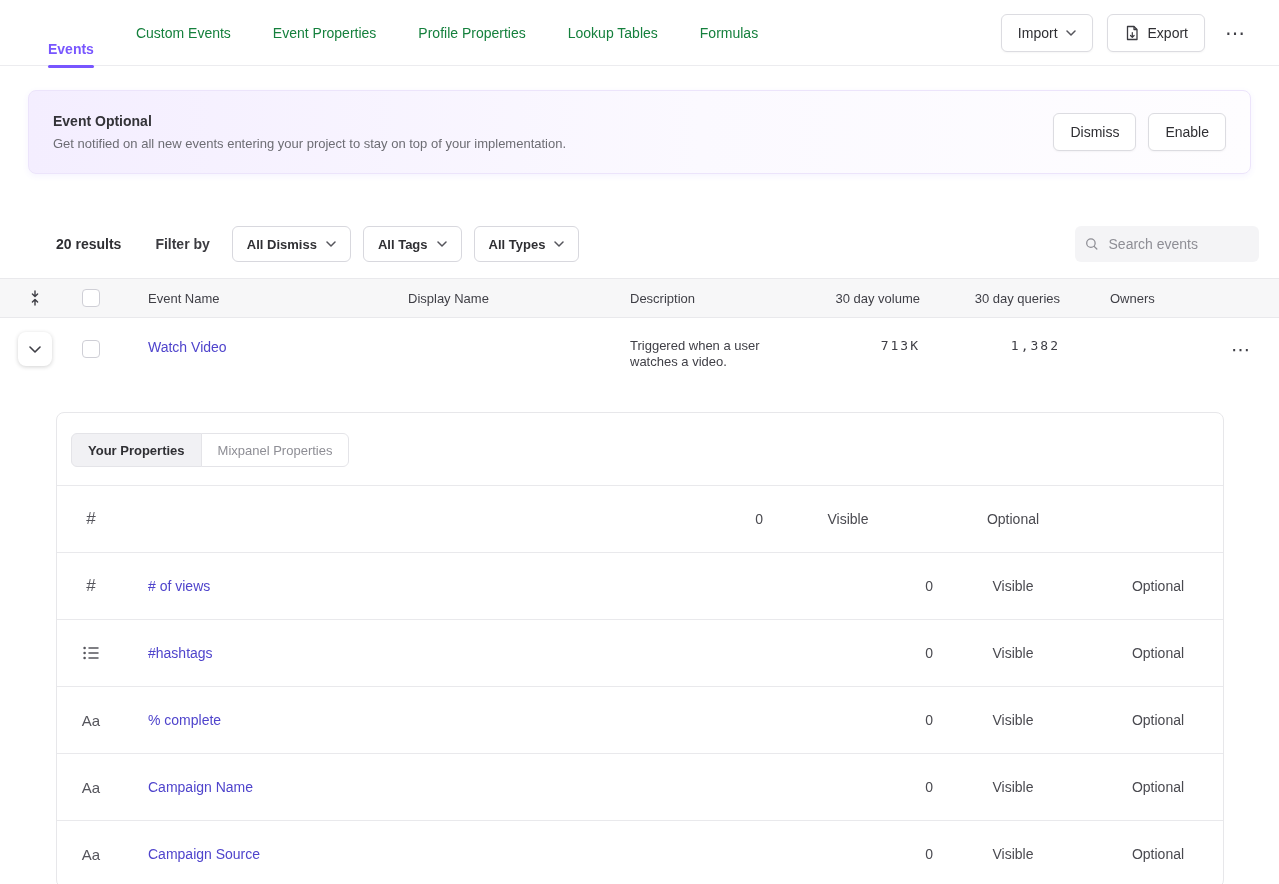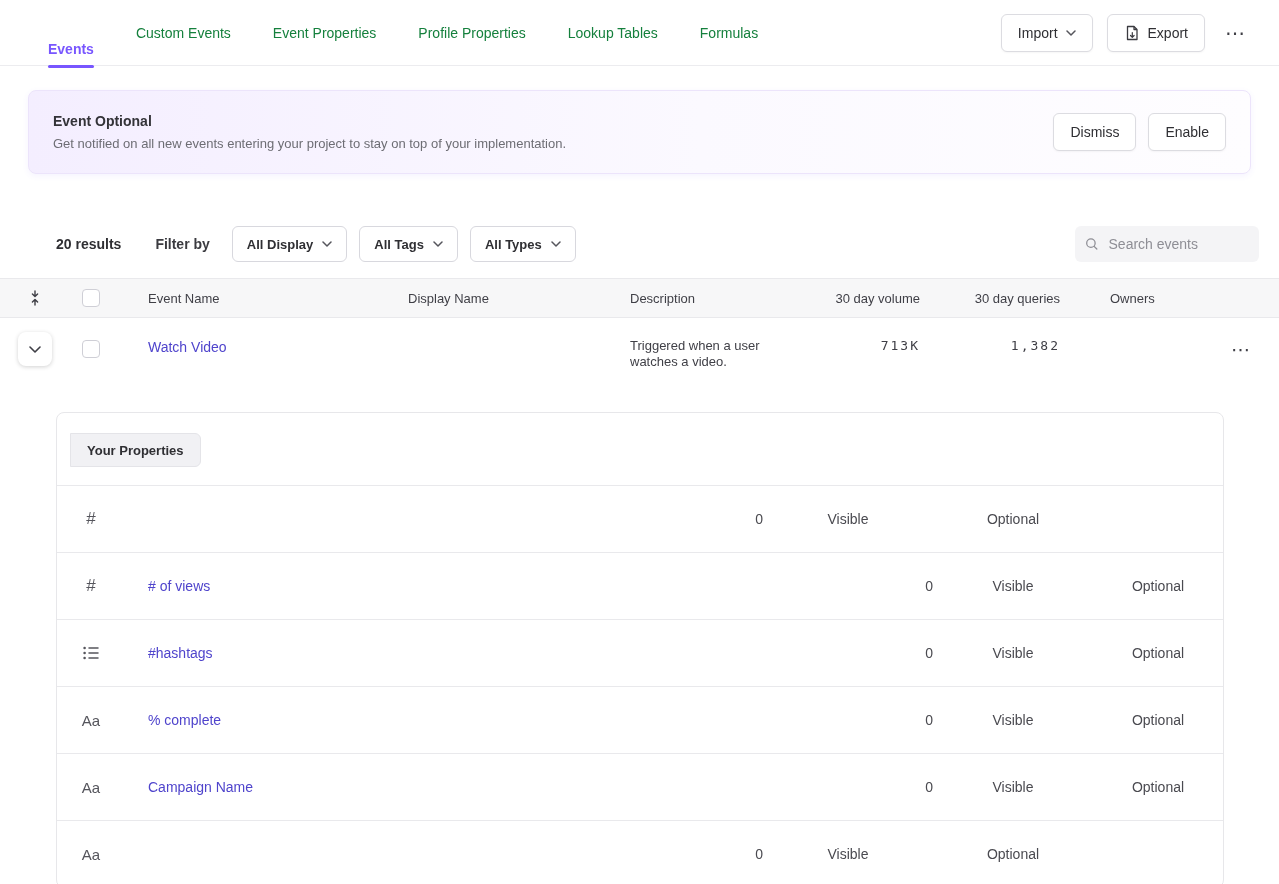--- a/index.html
+++ b/index.html
@@ -277,21 +277,21 @@
       <button class="btn">Dismiss</button>
       <button class="btn">Enable</button>
     </div>
   </section>
 
   <div class="filter-row">
     <span class="results-count">20 results</span>
     <span class="filter-by">Filter by</span>
     <div class="dropdowns">
       <button class="dropdown">
-        <span>All Display</span>
+        <span>All Dismiss</span>
         <svg width="10" height="6" viewBox="0 0 10 6">
             <path d="M1 1l4 4 4-4" fill="none" stroke="#55555c" stroke-width="1.5" stroke-linecap="round" stroke-linejoin="round"></path>
           </svg>
       </button>
       <button class="dropdown">
         <span>All Tags</span>
         <svg width="10" height="6" viewBox="0 0 10 6">
             <path d="M1 1l4 4 4-4" fill="none" stroke="#55555c" stroke-width="1.5" stroke-linecap="round" stroke-linejoin="round"></path>
           </svg>
       </button>
@@ -356,20 +356,21 @@
     <div>
       <button class="more-btn">
         <span>⋯</span>
       </button>
     </div>
   </div>
 
   <section class="props-card">
     <div class="props-tabs">
       <button class="ptab active">Your Properties</button>
+      <button class="ptab">Mixpanel Properties</button>
     </div>
 
     <div class="prow">
       <div class="pcol-icon">
         <span class="type-glyph-number">#</span>
       </div>
       <div class="pcol-count">0</div>
       <div class="pcol-vis">Visible</div>
       <div class="pcol-req">Optional</div>
     </div>
@@ -424,19 +425,22 @@
       </div>
       <div class="pcol-count">0</div>
       <div class="pcol-vis">Visible</div>
       <div class="pcol-req">Optional</div>
     </div>
 
     <div class="prow">
       <div class="pcol-icon">
         <span class="type-glyph-text">Aa</span>
       </div>
+      <div class="pcol-name">
+        <a class="link">Campaign Source</a>
+      </div>
       <div class="pcol-count">0</div>
       <div class="pcol-vis">Visible</div>
       <div class="pcol-req">Optional</div>
     </div>
   </section>
 
 </div>
 
 </body></html>

